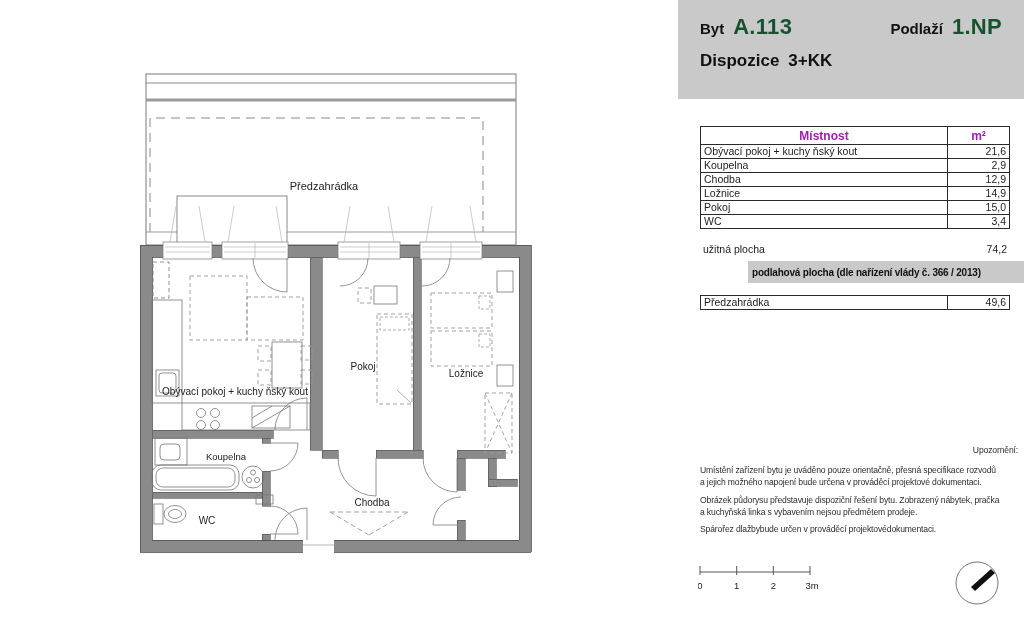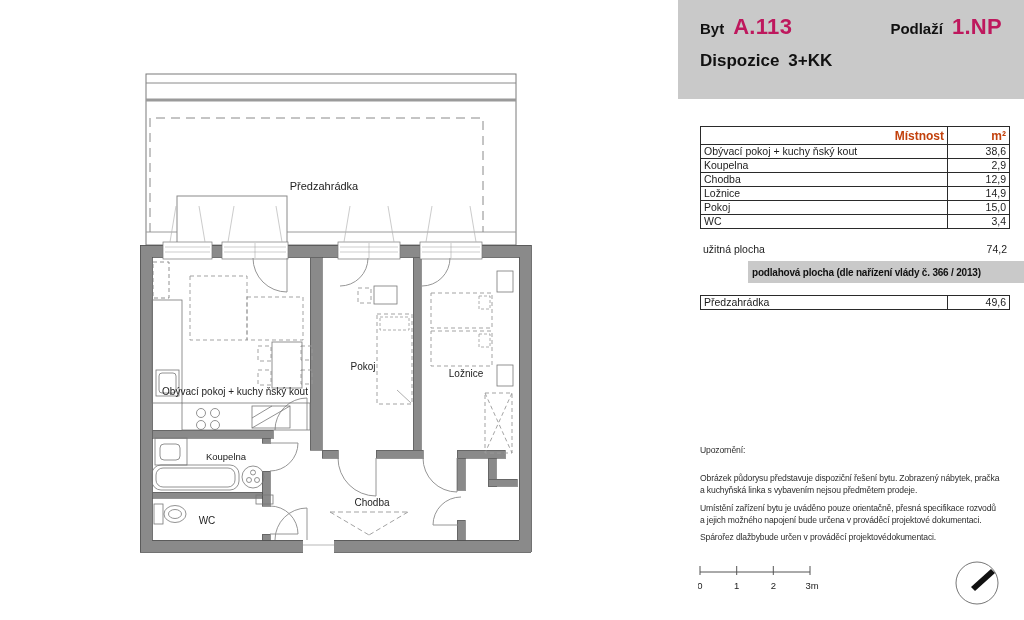--- a/index.html
+++ b/index.html
@@ -4,30 +4,30 @@
 <style>
   html,body { margin:0; padding:0; background:#fff; font-family:"Liberation Sans",sans-serif; }
   .page { position:relative; width:1024px; height:620px; background:#ffffff; overflow:hidden; }
 
   
   .panel-header { position:absolute; left:678px; top:0; width:346px; height:99px;
     background:#c9c9c9; box-sizing:border-box; padding:14px 22px 8px 22px; }
   .ph-row1 { display:flex; justify-content:space-between; align-items:baseline; }
   .ph-pair { display:flex; align-items:baseline; }
   .ph-lbl  { font-weight:bold; font-size:15px; color:#111; }
-  .ph-val  { font-weight:bold; font-size:22px; color:#be185d; margin-left:9px; letter-spacing:0.3px; }
+  .ph-val  { font-weight:bold; font-size:22px; color:#14532d; margin-left:9px; letter-spacing:0.3px; }
   .ph-row2 { display:flex; align-items:baseline; margin-top:11px; }
   .ph-lbl2 { font-weight:bold; font-size:17px; color:#111; }
   .ph-val2 { font-weight:bold; font-size:17px; color:#111; margin-left:9px; }
 
   .content { position:absolute; left:700px; top:0; width:310px; }
 
   table.areas { position:absolute; left:0; width:310px; border-collapse:collapse; table-layout:fixed; }
   table.areas th, table.areas td { border:1px solid #2a2a2a; padding:0 3px; overflow:hidden; white-space:nowrap; }
-  table.areas th { font-size:12px; font-weight:bold; height:17px; text-align:right; color:#c2410c; }
+  table.areas th { font-size:12px; font-weight:bold; height:17px; text-align:center; color:#a21caf; }
   table.areas td { font-size:10.5px; height:13px; line-height:13px; color:#1c1c1c; }
   .col-area { width:62px; }
   td.area, th.area { text-align:right; }
   .t-rooms { top:126px; }
   .t-other { top:295px; }
 
   .total-row { position:absolute; top:243px; left:0; width:310px; box-sizing:border-box;
     display:flex; justify-content:space-between; font-size:10.5px; color:#1c1c1c; padding:0 3px; }
 
   .band { position:absolute; top:261px; left:0; width:348px; height:22px; background:#c9c9c9;
@@ -246,21 +246,21 @@
           <col>
           <col class="col-area">
         </colgroup>
       <tbody>
           <tr>
         <th>Místnost</th>
         <th class="area">m²</th>
       </tr>
       <tr>
             <td>Obývací pokoj + kuchy ňský kout</td>
-            <td class="area">38,6</td>
+            <td class="area">21,6</td>
           </tr>
       <tr>
             <td>Koupelna</td>
             <td class="area">2,9</td>
           </tr>
       <tr>
             <td>Chodba</td>
             <td class="area">12,9</td>
           </tr>
       <tr>
@@ -295,25 +295,25 @@
         </colgroup>
       <tbody>
       <tr>
             <td>Předzahrádka</td>
             <td class="area">49,6</td>
           </tr>
     </tbody>
       </table>
 
     <div class="notes">
-      <p style="margin-bottom:16px;">Upozornění:</p>
+      <p style="margin-bottom:8px;text-align:right;">Upozornění:</p>
+      <p>Umístění zařízení bytu je uváděno pouze orientačně, přesná specifikace rozvodů
+a jejich možného napojení bude určena v prováděcí projektové dokumentaci.</p>
       <p>Obrázek půdorysu představuje dispoziční řešení bytu. Zobrazený nábytek, pračka
 a kuchyňská linka s vybavením nejsou předmětem prodeje.</p>
-      <p>Umístění zařízení bytu je uváděno pouze orientačně, přesná specifikace rozvodů
-a jejich možného napojení bude určena v prováděcí projektové dokumentaci.</p>
       <p>Spárořez dlažbybude určen v prováděcí projektovédokumentaci.</p>
     </div>
   </div>
 
   <svg class="scalebar" width="130" height="36" viewBox="0 0 130 36">
     <line x1="2" y1="12" x2="112" y2="12" stroke="#555" stroke-width="1"></line>
     <line x1="2" y1="6" x2="2" y2="15" stroke="#555" stroke-width="1"></line>
     <line x1="38.7" y1="6" x2="38.7" y2="15" stroke="#555" stroke-width="1"></line>
     <line x1="75.3" y1="6" x2="75.3" y2="15" stroke="#555" stroke-width="1"></line>
     <line x1="112" y1="6" x2="112" y2="15" stroke="#555" stroke-width="1"></line>

